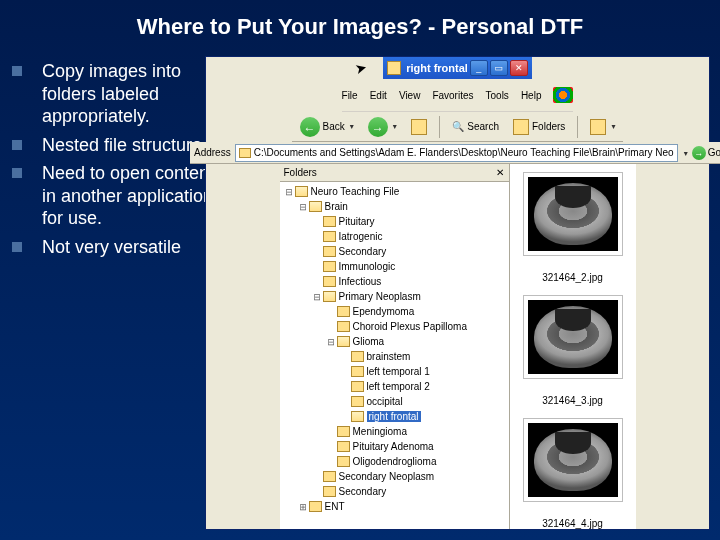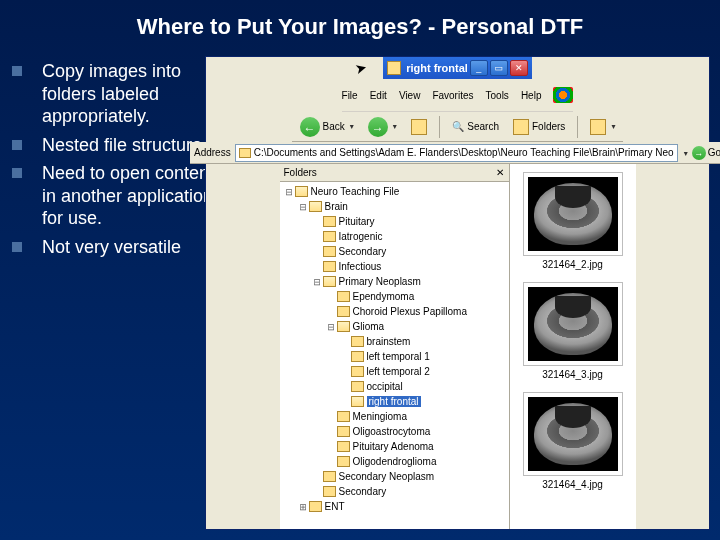--- a/index.html
+++ b/index.html
@@ -50,21 +50,21 @@
   .pane-hdr { height:18px; background:#ece9d8; border-bottom:1px solid #aca899; display:flex;align-items:center;padding:0 4px;justify-content:space-between;}
   .close-x{cursor:default;font-size:10px;}
   .tree { flex:1; overflow:auto; padding:2px 0; font-size:10px; }
   .node { display:flex;align-items:center; height:15px; white-space:nowrap;}
   .node .pad { display:inline-block; }
   .twist{width:11px;text-align:center;color:#666;font-size:9px;flex-shrink:0;}
   .fico{width:13px;height:11px;background:#ffe08a;border:1px solid #b08a30;margin-right:3px;flex-shrink:0;}
   .fico.open{background:linear-gradient(#fff2c0,#ffe08a);}
   .sel{background:#316ac5;color:#fff;padding:0 2px;}
   .thumbs { flex:1; padding:8px; display:flex; flex-direction:column; gap:12px; align-items:center; overflow:auto;}
-  .thumb { width: 110px; display:flex; flex-direction:column; align-items:center; gap:3px;}
+  .thumb { width: 110px; display:flex; flex-direction:column; align-items:center; gap:16px;}
   .frame { width:100px;height:84px;border:1px solid #bdbdbd;background:#fff;padding:4px;display:flex;align-items:center;justify-content:center;}
   .scan{width:90px;height:74px;background:#000;position:relative;overflow:hidden;}
   .scan::before{content:"";position:absolute;inset:6px;border-radius:50% 50% 45% 45%;background:radial-gradient(ellipse 60% 50% at 50% 45%,#888 0%,#999 30%,#555 31%,#666 55%,#aaa 56%,#999 75%,#555 100%);}
   .scan::after{content:"";position:absolute;left:30%;top:12%;width:40%;height:30%;background:#222;border-radius:0 0 50% 50%;}
   .fname{font-size:10px;text-align:center;}
   .cursor { position:absolute; left:355px; top:60px; font-size:14px; color:#000; z-index:10; transform:rotate(-15deg);}
 </style>
 </head>
 <body>
 
@@ -177,20 +177,26 @@
           <div class="node">
             <span class="pad" style="width: 32px;"></span>
             <span class="twist"></span>
             <span class="fico"></span>
             <span>Secondary</span>
           </div>
           <div class="node">
             <span class="pad" style="width: 32px;"></span>
             <span class="twist"></span>
             <span class="fico"></span>
+            <span>Immunologic</span>
+          </div>
+          <div class="node">
+            <span class="pad" style="width: 32px;"></span>
+            <span class="twist"></span>
+            <span class="fico"></span>
             <span>Infectious</span>
           </div>
           <div class="node">
             <span class="pad" style="width: 32px;"></span>
             <span class="twist">⊟</span>
             <span class="fico open"></span>
             <span>Primary Neoplasm</span>
           </div>
           <div class="node">
             <span class="pad" style="width: 46px;"></span>
@@ -238,26 +244,20 @@
             <span class="pad" style="width: 60px;"></span>
             <span class="twist"></span>
             <span class="fico open"></span>
             <span class="sel">right frontal</span>
           </div>
           <div class="node">
             <span class="pad" style="width: 46px;"></span>
             <span class="twist"></span>
             <span class="fico"></span>
             <span>Meningioma</span>
-          </div>
-          <div class="node">
-            <span class="pad" style="width: 46px;"></span>
-            <span class="twist"></span>
-            <span class="fico"></span>
-            <span>Oligoastrocytoma</span>
           </div>
           <div class="node">
             <span class="pad" style="width: 46px;"></span>
             <span class="twist"></span>
             <span class="fico"></span>
             <span>Pituitary Adenoma</span>
           </div>
           <div class="node">
             <span class="pad" style="width: 46px;"></span>
             <span class="twist"></span>

